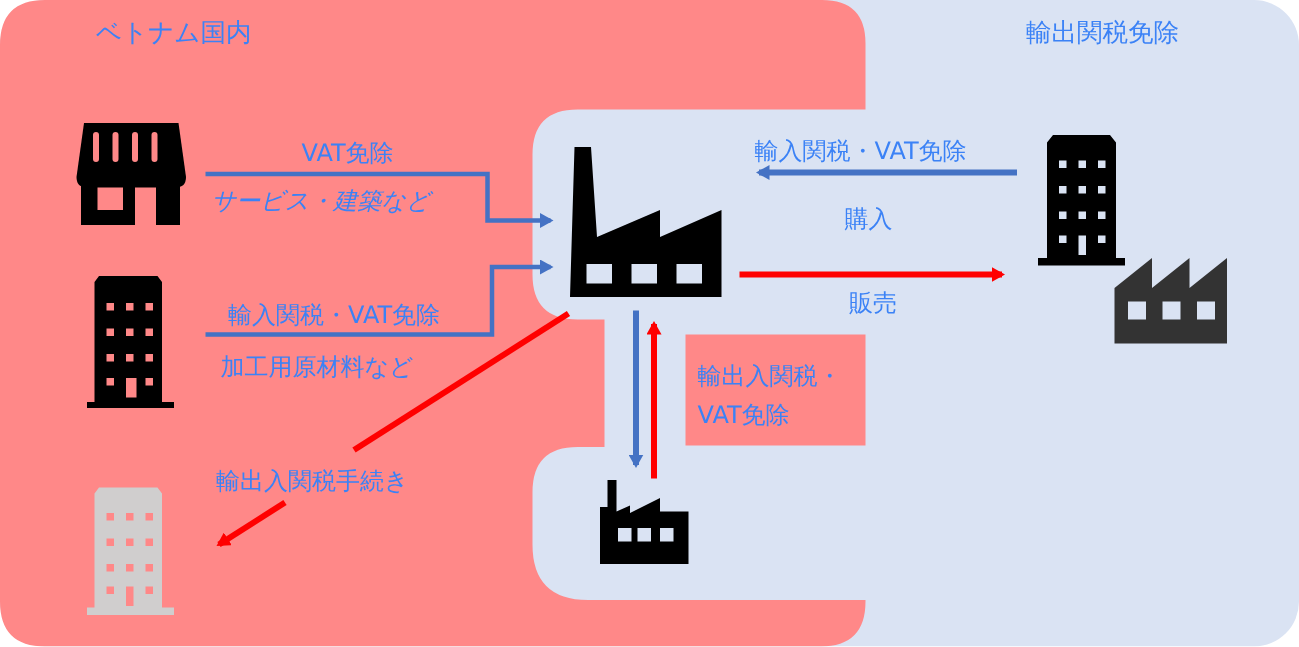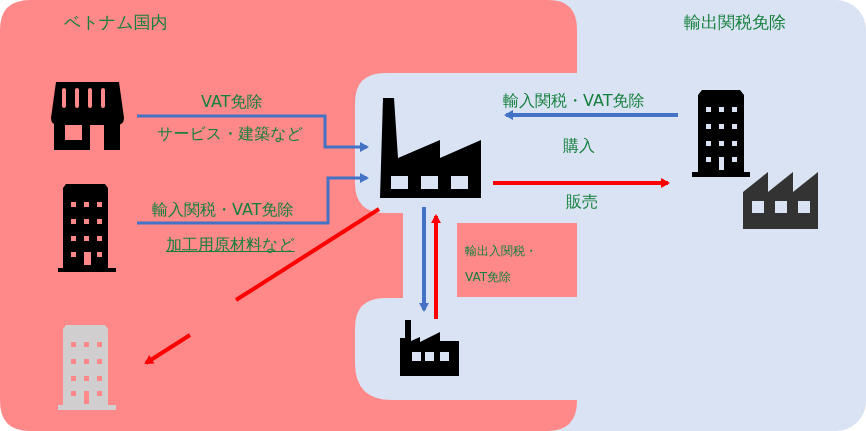--- a/index.html
+++ b/index.html
@@ -1,22 +1,22 @@
 <!DOCTYPE html>
 <html><head>
 <meta charset="utf-8">
 <style>
   html, body { margin: 0; padding: 0; background: #ffffff; }
   body { width: 866px; height: 431px; position: relative; overflow: hidden;
          font-family: "DejaVu Sans", "Liberation Sans", sans-serif; }
   .stage { position: absolute; left: 0; top: 0; width: 866px; height: 431px; }
   .stage svg { position: absolute; left: 0; top: 0; }
-  .lbl { position: absolute; color: #15803d; font-size: 16px; line-height: 20px; white-space: nowrap; }
+  .lbl { position: absolute; color: #3b82f6; font-size: 16px; line-height: 20px; white-space: nowrap; }
   .region-title { font-size: 17px; }
-  .tariff-box-text { font-size: 12px; line-height: 26px; white-space: normal; }
+  .tariff-box-text { font-size: 16px; line-height: 26px; white-space: normal; }
 </style>
 </head>
 <body>
 
 <div class="stage">
   <svg width="866" height="431" viewBox="0 0 866 431">
     <defs>
       <marker id="ah-blue" markerWidth="10" markerHeight="10" refX="7" refY="5" orient="auto" markerUnits="userSpaceOnUse">
         <path d="M0,0 L9,5 L0,10 Z" fill="#4472c4"></path>
       </marker>
@@ -141,25 +141,26 @@
     <line x1="190" y1="335" x2="146" y2="363" stroke="#ff0000" stroke-width="4" marker-end="url(#ah-red)"></line>
 
     <line x1="424" y1="207" x2="424" y2="310" stroke="#4472c4" stroke-width="4" marker-end="url(#ah-blue)"></line>
     <line x1="436" y1="319" x2="436" y2="216" stroke="#ff0000" stroke-width="4" marker-end="url(#ah-red)"></line>
   </svg>
 
   <div class="lbl region-title" style="left:64px; top:12px;">ベトナム国内</div>
   <div class="lbl region-title" style="left:684px; top:12px;">輸出関税免除</div>
 
   <div class="lbl" style="left:201px; top:92px;">VAT免除</div>
-  <div class="lbl" style="left:157px; top:124px;">サービス・建築など</div>
+  <div class="lbl" style="left:141px; top:124px;font-style:italic;">サービス・建築など</div>
 
   <div class="lbl" style="left:152px; top:200px;">輸入関税・VAT免除</div>
-  <div class="lbl" style="left:166px; top:235px;text-decoration:underline;">加工用原材料など</div>
+  <div class="lbl" style="left:147px; top:235px;">加工用原材料など</div>
 
+  <div class="lbl" style="left:144px; top:311px;">輸出入関税手続き</div>
 
   <div class="lbl" style="left:503px; top:91px;">輸入関税・VAT免除</div>
   <div class="lbl" style="left:563px; top:136px;">購入</div>
 
   <div class="lbl" style="left:566px; top:192px;">販売</div>
 
   <div class="lbl tariff-box-text" style="left:465px; top:238px; width:112px;">
     <div>輸出入関税・</div>
     <div>VAT免除</div>
   </div>

